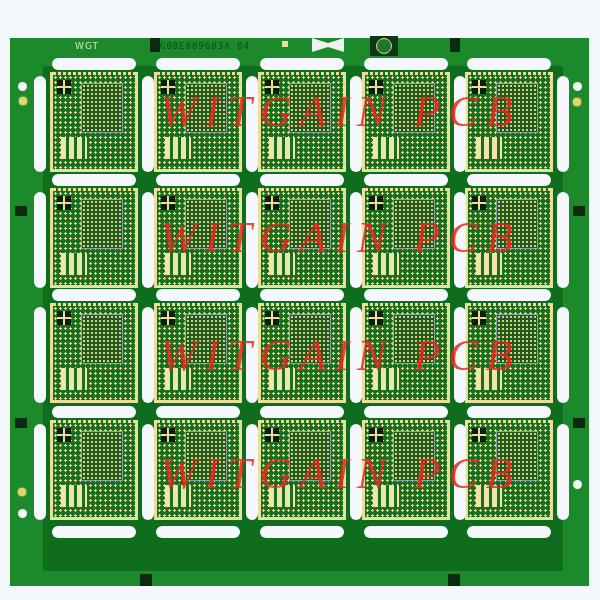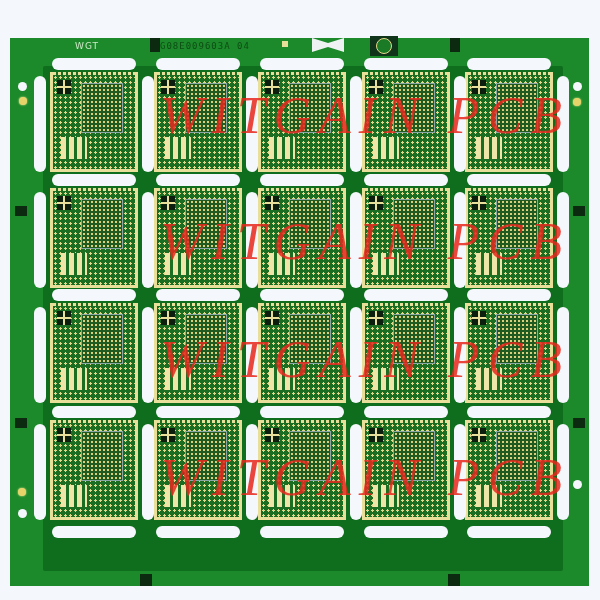--- a/index.html
+++ b/index.html
@@ -23,21 +23,21 @@
      background-size:5px 5px;}
   .tile .edge{position:absolute;left:0;right:0;top:-3px;height:3px;
      background:repeating-linear-gradient(90deg,#e8df9a 0 3px,#1b6d22 3px 5px);}
   .tile .core{position:absolute;left:28px;top:8px;width:40px;height:48px;border:1px solid #8aa8a8;background:#1f5a20;
      background-image:radial-gradient(circle,#d9cf7c 1px,transparent 1.5px);background-size:4px 4px;}
   .tile .cross{position:absolute;left:4px;top:5px;width:14px;height:14px;background:#0c1f0e;
      background-image:linear-gradient(#e8df9a,#e8df9a),linear-gradient(#e8df9a,#e8df9a);
      background-size:100% 2px,2px 100%;background-position:center;background-repeat:no-repeat;}
   .tile .bars{position:absolute;left:8px;top:62px;width:26px;height:22px;
      background:repeating-linear-gradient(90deg,#eee6a8 0 5px,#1b6d22 5px 8px);}
-  .watermark{position:absolute;color:#e8281e;font-family:"Liberation Serif",serif;font-style:italic;font-size:52px;letter-spacing:8px;opacity:.85;white-space:nowrap;}
+  .watermark{position:absolute;color:#e8281e;font-family:"Liberation Serif",serif;font-style:italic;font-size:44px;letter-spacing:8px;opacity:.85;white-space:nowrap;}
 </style>
 </head>
 <body>
 
 <div class="board">
   <span class="label-wgt">WGT</span>
   <span class="label-code">G08E009603A 04</span>
   <div class="blk" style="left:140px;top:0;width:10px;height:14px;"></div>
   <div class="blk" style="left:440px;top:0;width:10px;height:14px;"></div>
   <div class="blk" style="left:272px;top:3px;width:6px;height:6px;background:#e8df9a;"></div>

